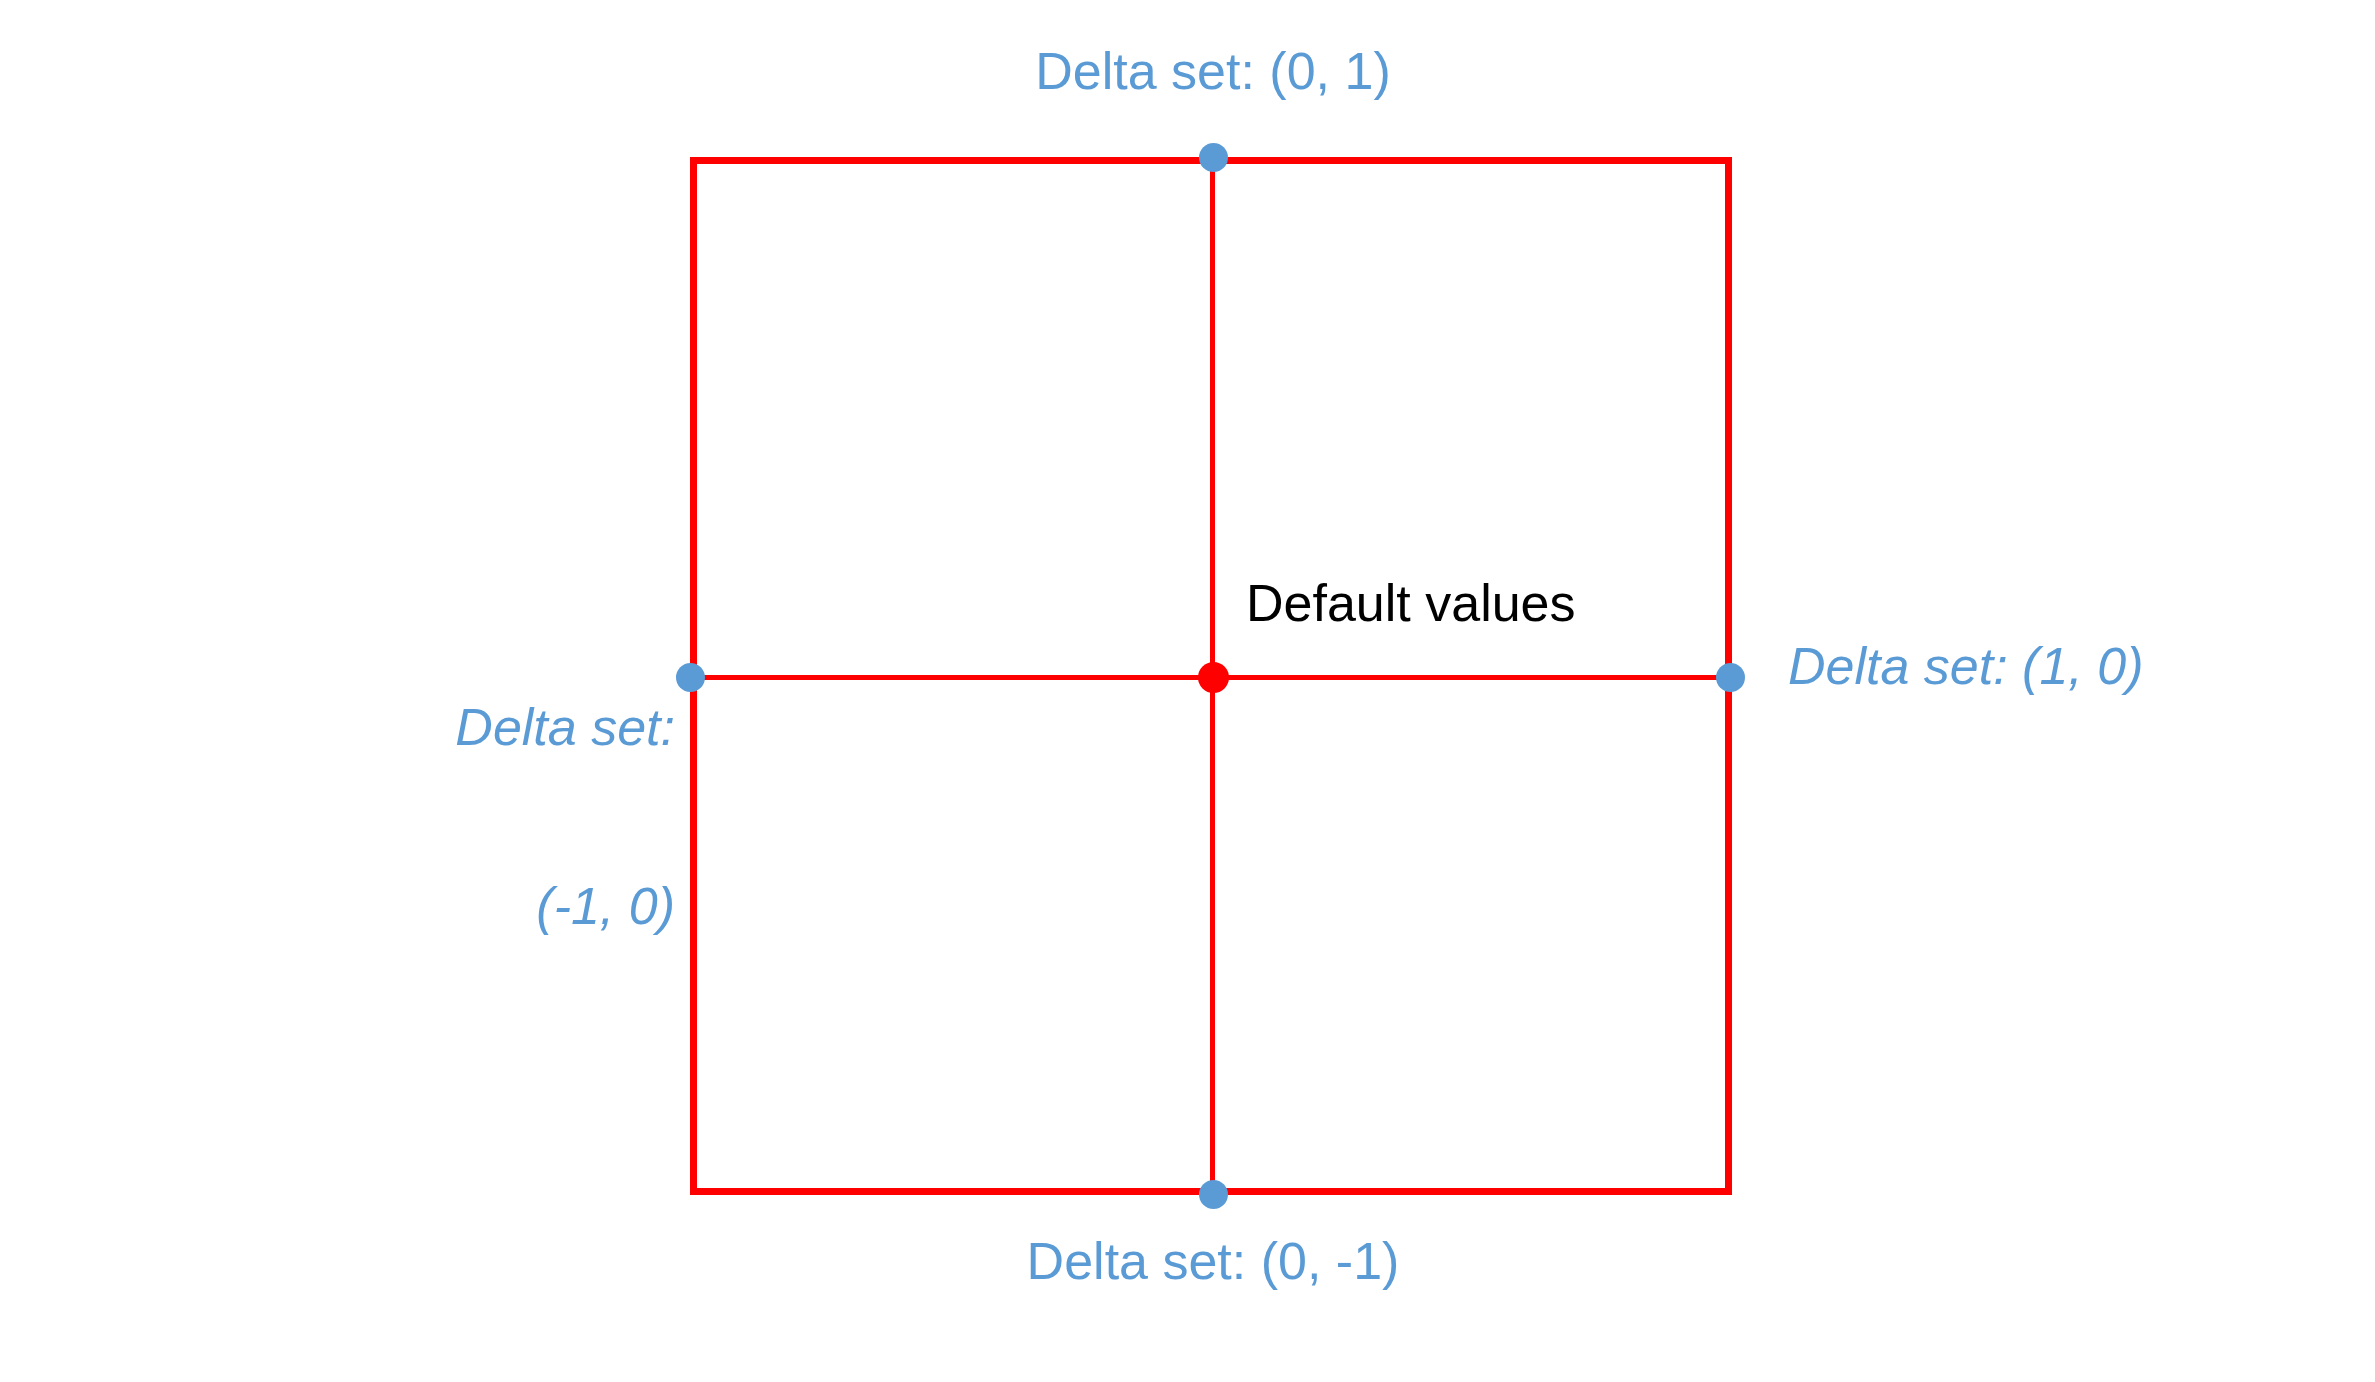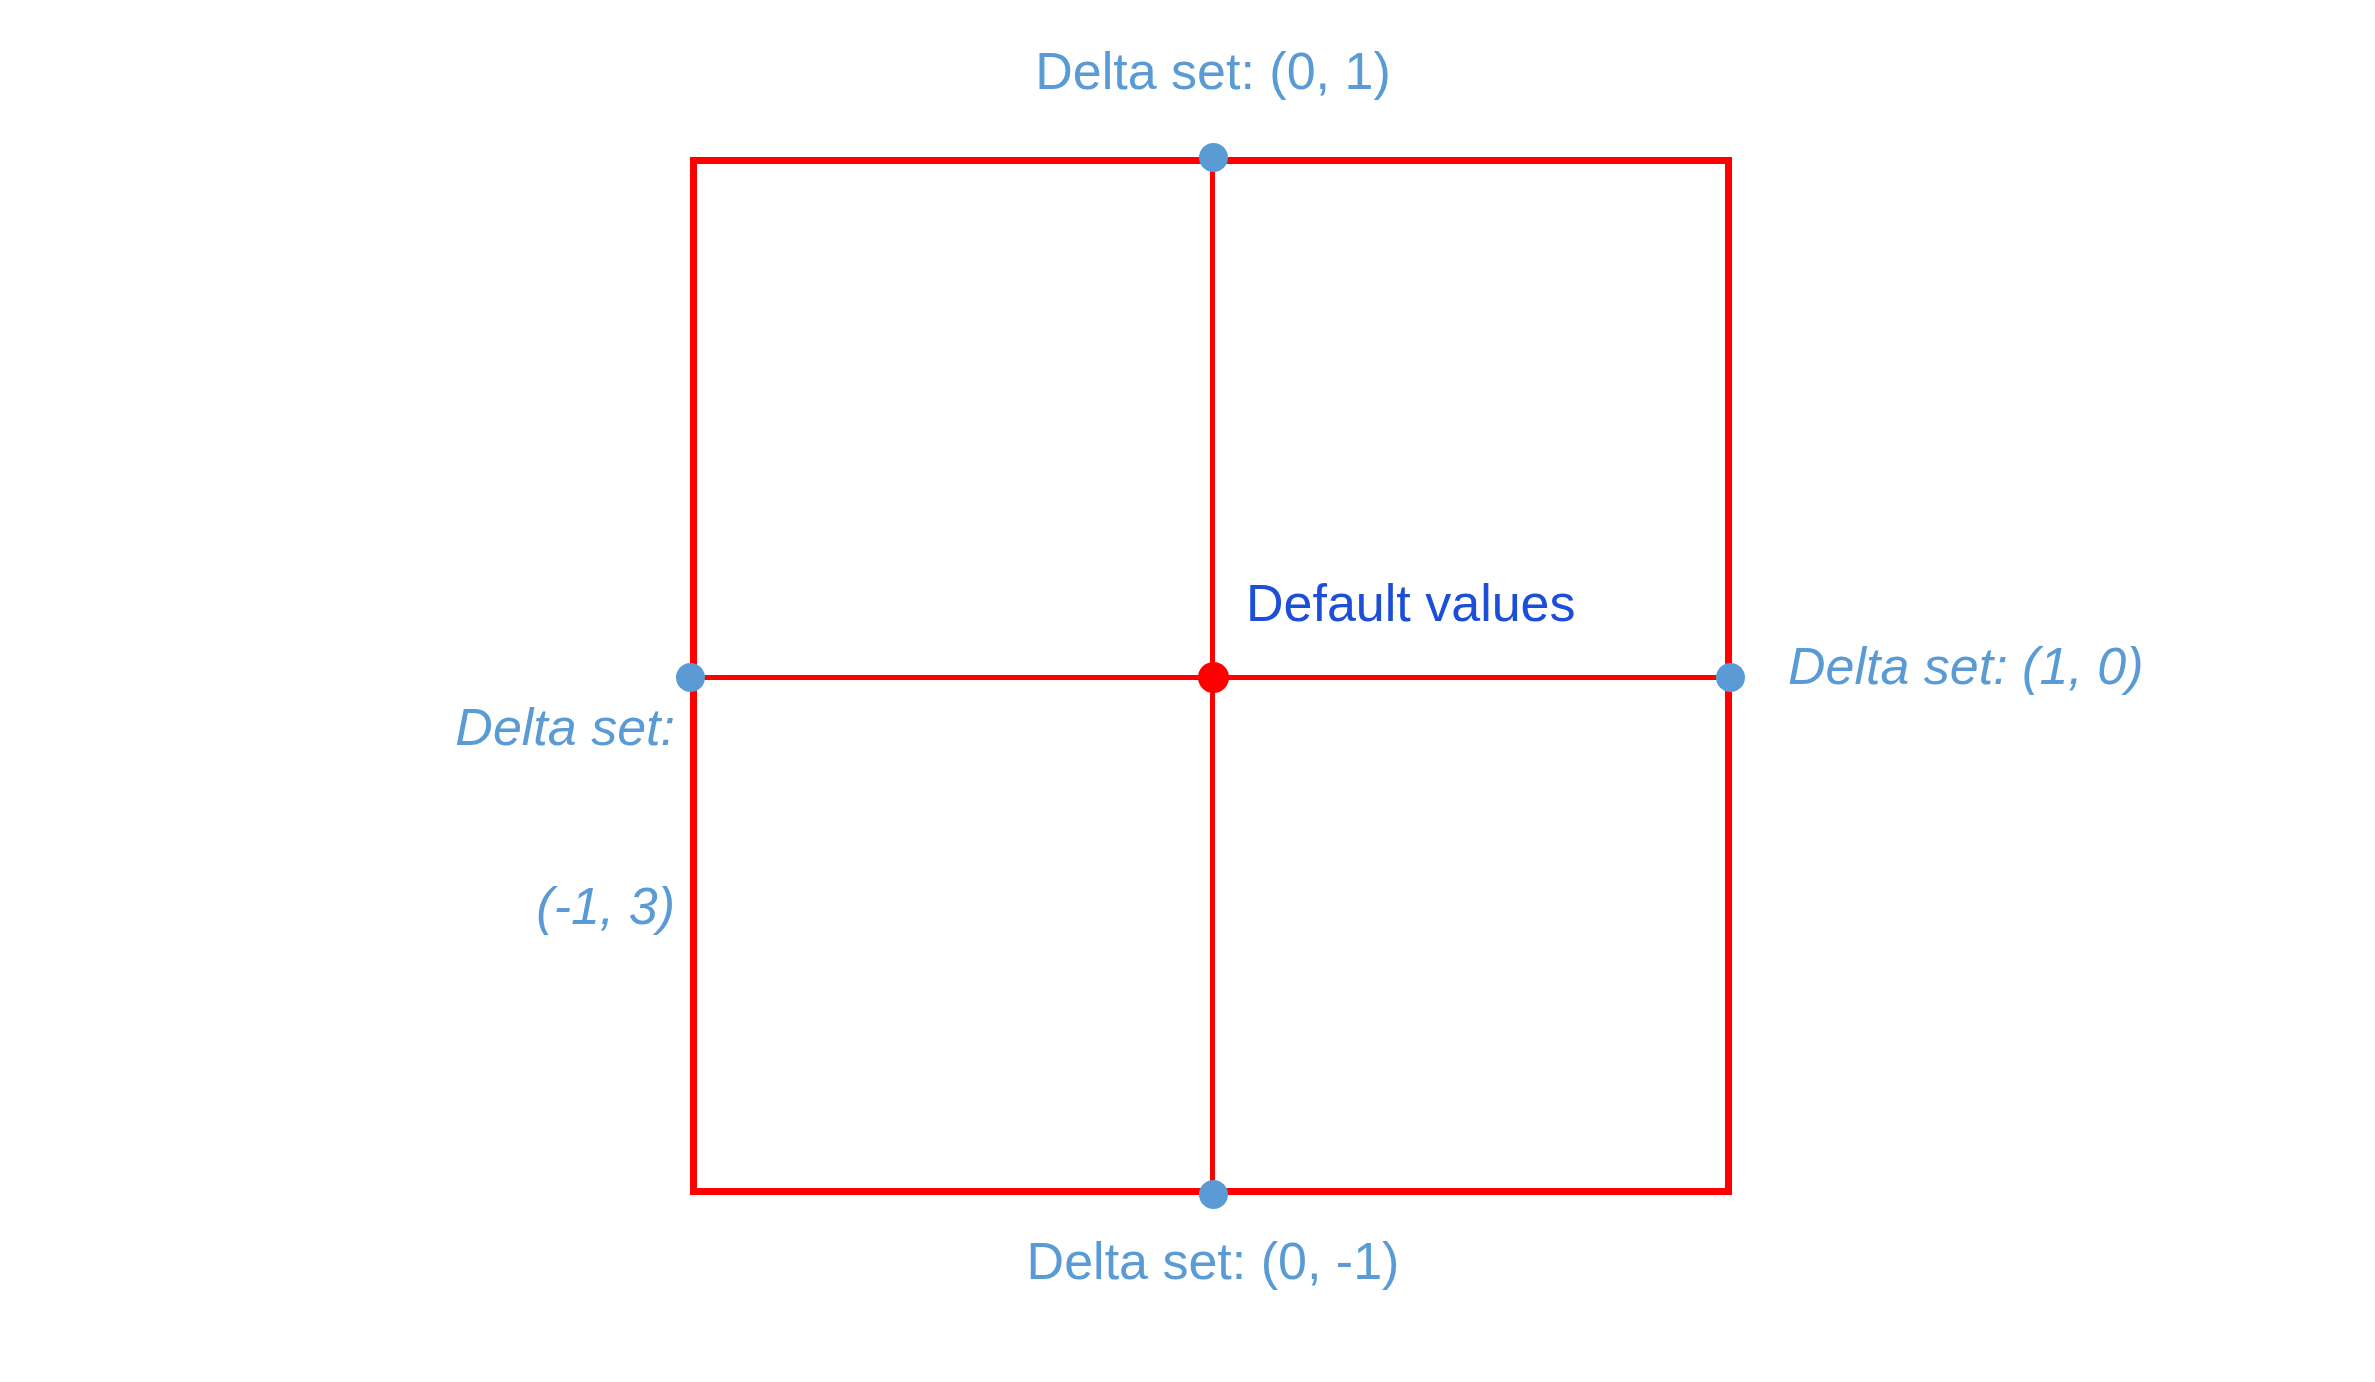--- a/index.html
+++ b/index.html
@@ -63,21 +63,21 @@
   #node-left   { left: 670px;  top: 677px; }
   #node-center { left: 1193px; top: 677px; }
   
   .label {
     position: absolute;
     font-size: 52px;
     line-height: 1.15;
     white-space: pre;
     color: #5B9BD5;
   }
-  .label-red { color: #1d4ed8; }
+  .label-red { color: #000000; }
   #label-top {
     left: 1193px;
     top: 42px;
     transform: translateX(-50%);
     text-align: center;
   }
   #label-bottom {
     left: 1193px;
     top: 1232px;
     transform: translateX(-50%);
@@ -123,18 +123,18 @@
   <div id="node-center" class="node node-red"></div>
 
   <div id="label-top" class="label">Delta set: (0, 1)</div>
 
   <div id="label-right" class="label">Delta set: (1, 0)</div>
 
   <div id="label-bottom" class="label">Delta set: (0, -1)</div>
 
   <div id="label-left" class="label">
     <span class="label-line">Delta set:</span>
-    <span class="label-line">(-1, 3)</span>
+    <span class="label-line">(-1, 0)</span>
   </div>
 
   <div id="label-center" class="label label-red">Default values</div>
 
 </div>
 
 </body></html>

